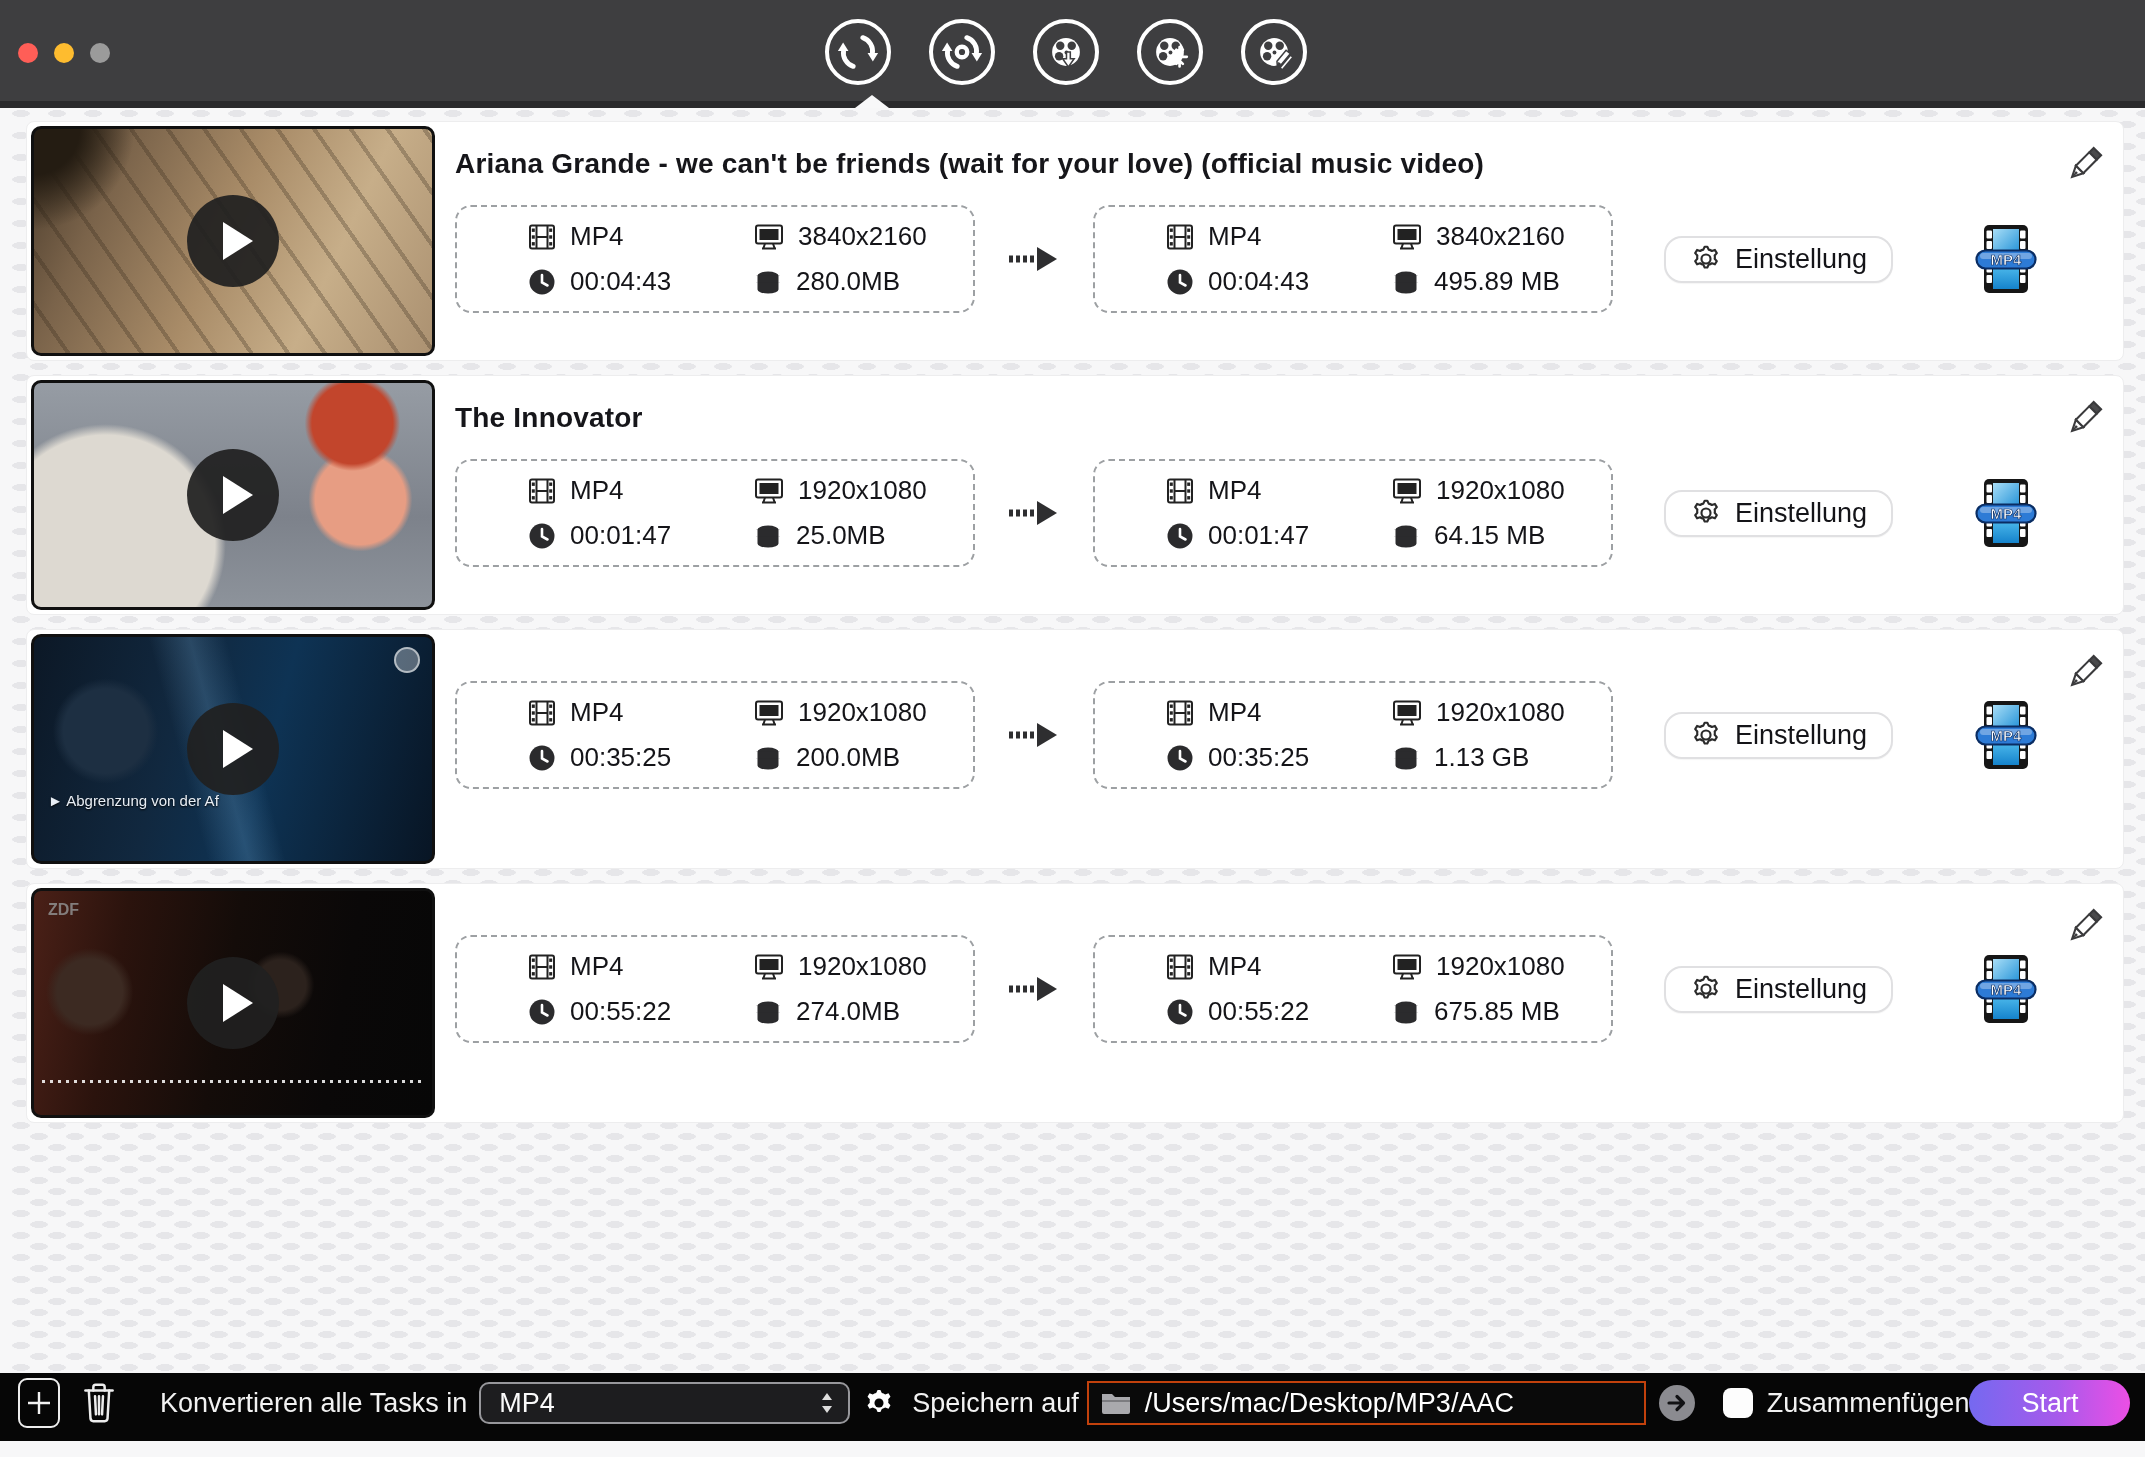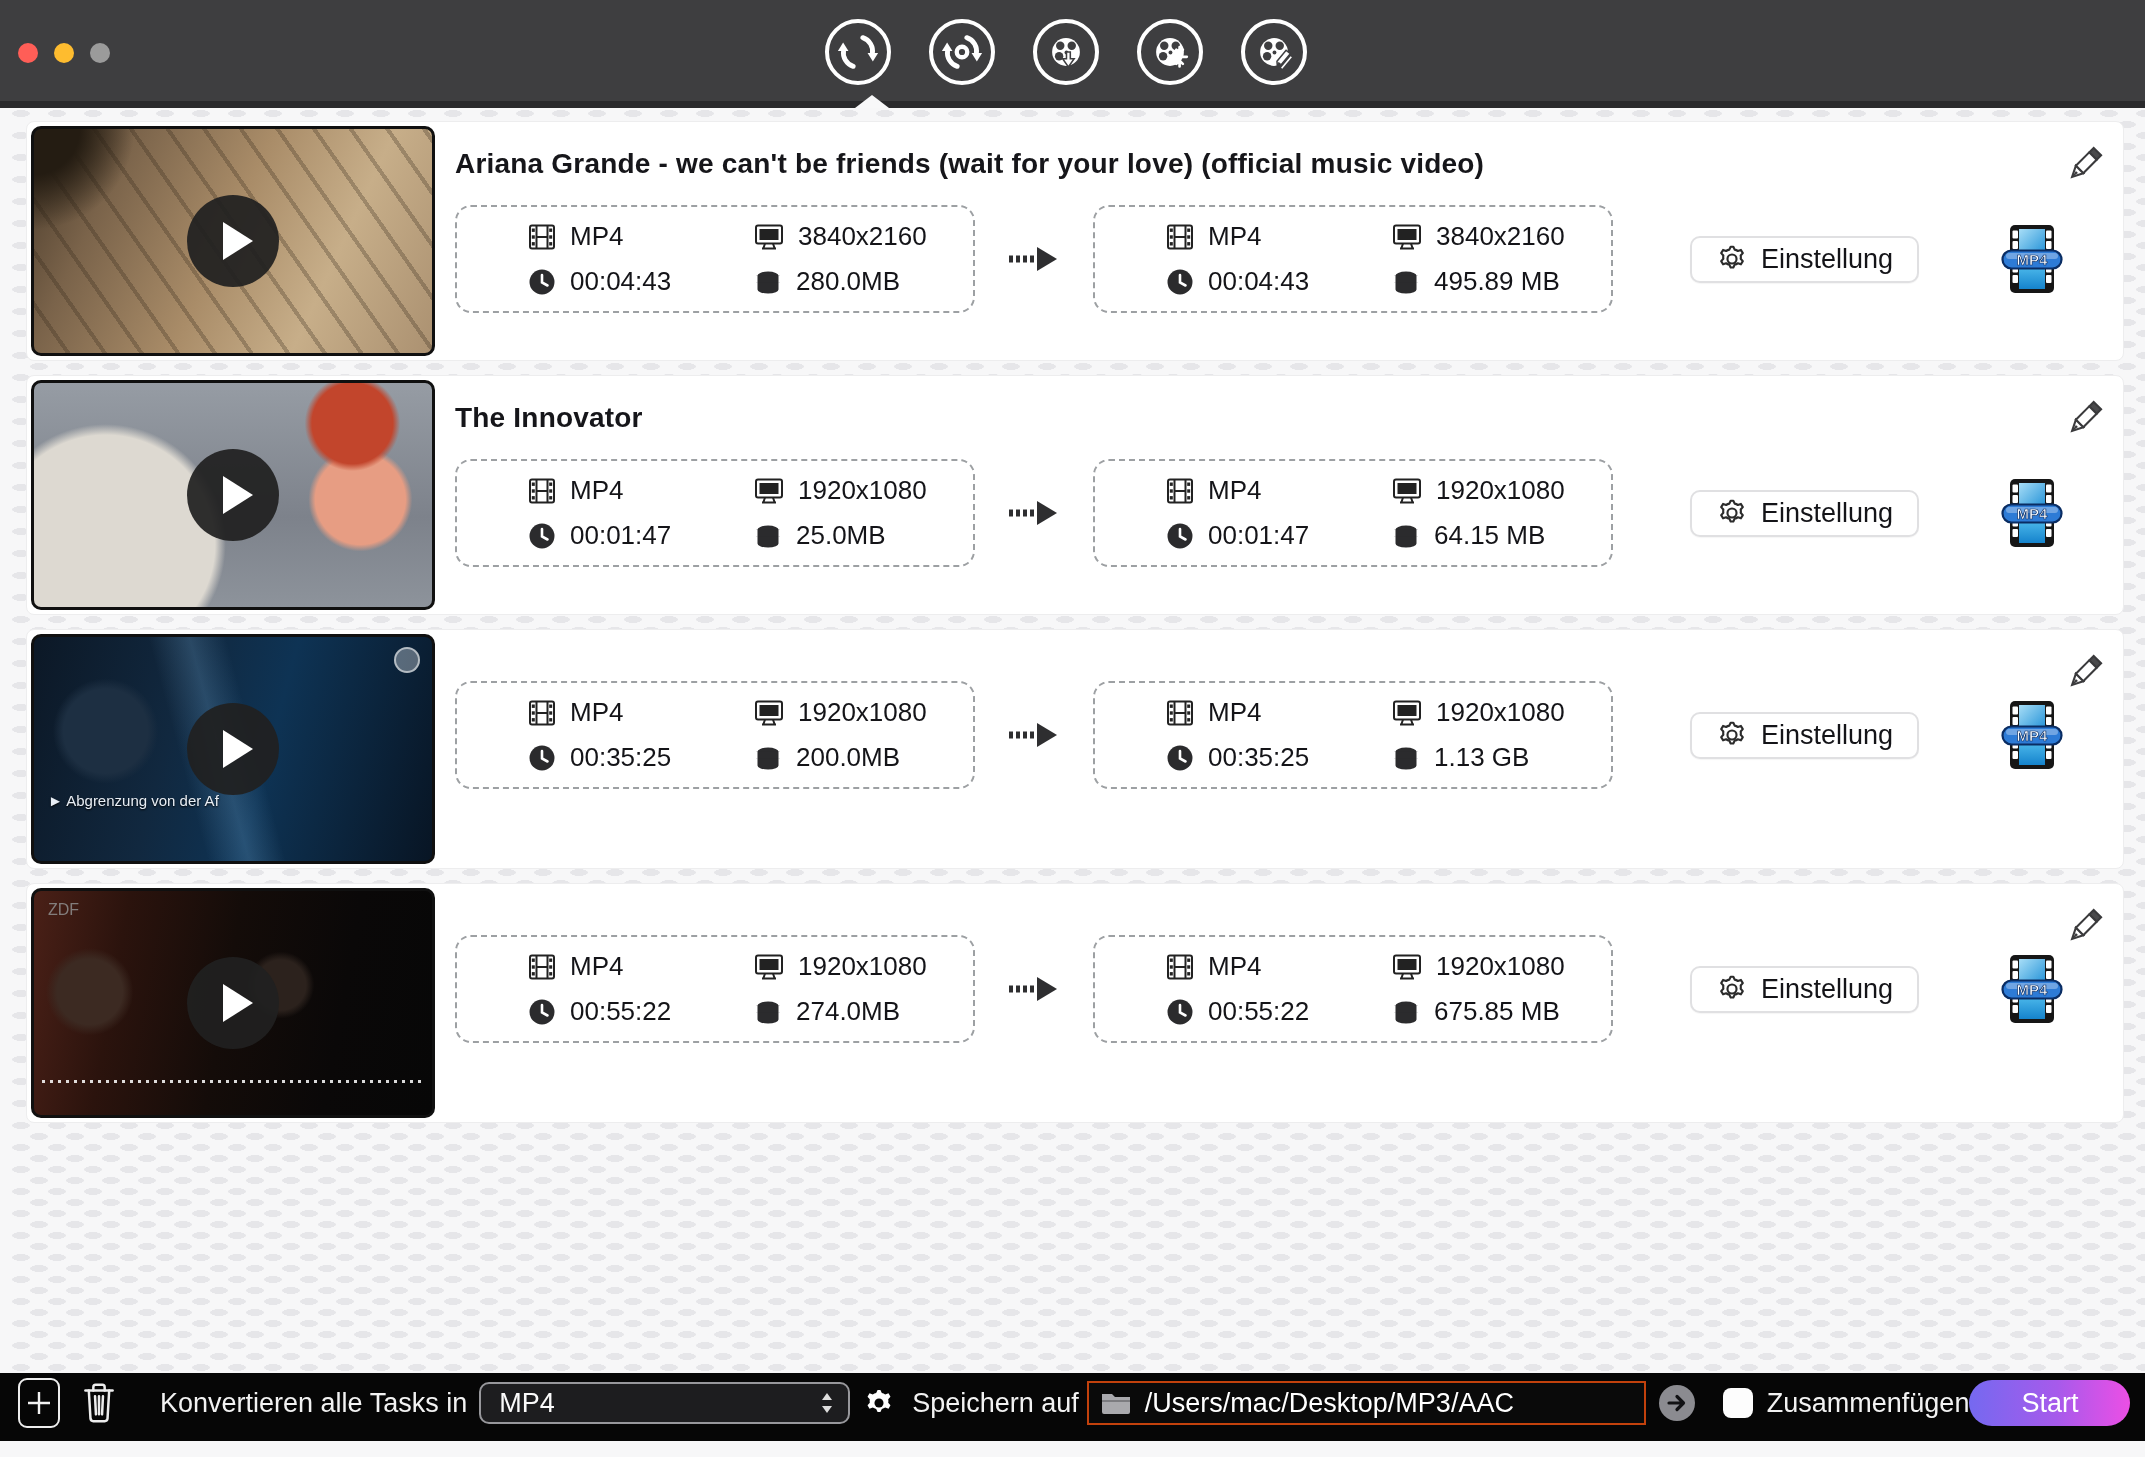--- a/index.html
+++ b/index.html
@@ -48,36 +48,36 @@
       linear-gradient(75deg, transparent 38%, rgba(130,190,235,.22) 47%, transparent 55%),
       radial-gradient(circle at 18% 42%, #1d2f42 0 12%, transparent 15%),
       linear-gradient(105deg, #0c1826 0%, #11283f 35%, #0e3354 58%, #081524 100%); }
   .thumb-3 { background:
       radial-gradient(circle at 14% 45%, #3c2a22 0 9%, transparent 12%),
       radial-gradient(circle at 62% 42%, #2c221d 0 9%, transparent 12%),
       linear-gradient(100deg, #4a2017 0%, #2b130d 22%, #140c09 48%, #0a0808 75%, #070707 100%); }
 
   .thumb-caption { position:absolute; left:14px; bottom:52px; font-size:15px; color:#e8eef5; text-shadow:0 1px 2px #000; }
   .channel-badge { position:absolute; right:12px; top:10px; width:26px; height:26px; border-radius:50%; background:rgba(235,240,245,.35); border:2px solid rgba(255,255,255,.55); }
-  .watermark { position:absolute; left:14px; top:10px; font-size:16px; font-weight:normal; color:#8f8f8f; opacity:.85; }
+  .watermark { position:absolute; left:14px; top:10px; font-size:16px; font-weight:bold; color:#8f8f8f; opacity:.85; }
   .waveform { position:absolute; left:8px; right:8px; bottom:32px; height:3px;
       background-image:repeating-linear-gradient(90deg, rgba(255,255,255,.85) 0 3px, transparent 3px 8px); }
 
   .row-main { flex:1; position:relative; padding:26px 0 0 20px; }
   .row-title { font-size:28px; font-weight:bold; color:#16161a; letter-spacing:.2px; }
   .row-body { display:flex; align-items:center; margin-top:25px; }
 
   .spec-box { width:520px; height:108px; border:2.5px dashed #9da0a3; border-radius:16px;
       display:grid; grid-template-columns:226px auto; row-gap:14px; align-content:center; padding-left:70px; flex:none; }
   .spec-item { display:flex; align-items:center; gap:13px; font-size:26px; color:#141418; white-space:nowrap; }
   .spec-item svg { flex:none; }
 
   .flow-arrow { width:118px; display:flex; align-items:center; justify-content:center; flex:none; }
 
-  .settings-btn { margin-left:77px; height:47px; padding:14px 24px; background:#fff; border:2px solid #e0e0e2; border-radius:10px;
+  .settings-btn { margin-left:51px; height:47px; padding:14px 24px; background:#fff; border:2px solid #e0e0e2; border-radius:18px;
       display:flex; align-items:center; gap:13px; font-size:27px; color:#141418; cursor:pointer; flex:none; box-shadow:0 1px 1px rgba(0,0,0,.04); }
 
   .badge { margin-left:82px; width:62px; height:70px; cursor:pointer; flex:none; }
   .pencil { position:absolute; right:18px; top:22px; width:42px; height:42px; cursor:pointer; }
 
   
   .footer { position:absolute; left:0; bottom:16px; width:2145px; height:68px; background:#060606; display:flex; align-items:center; padding:0 26px 8px 18px; }
   .add-btn { width:42px; height:50px; border:2.5px solid #ededed; border-radius:9px; display:flex; align-items:center; justify-content:center; cursor:pointer; flex:none; }
   .trash-btn { margin-left:22px; width:34px; height:44px; cursor:pointer; flex:none; }
   .f-label { color:#f2f2f2; font-size:27px; white-space:nowrap; }

